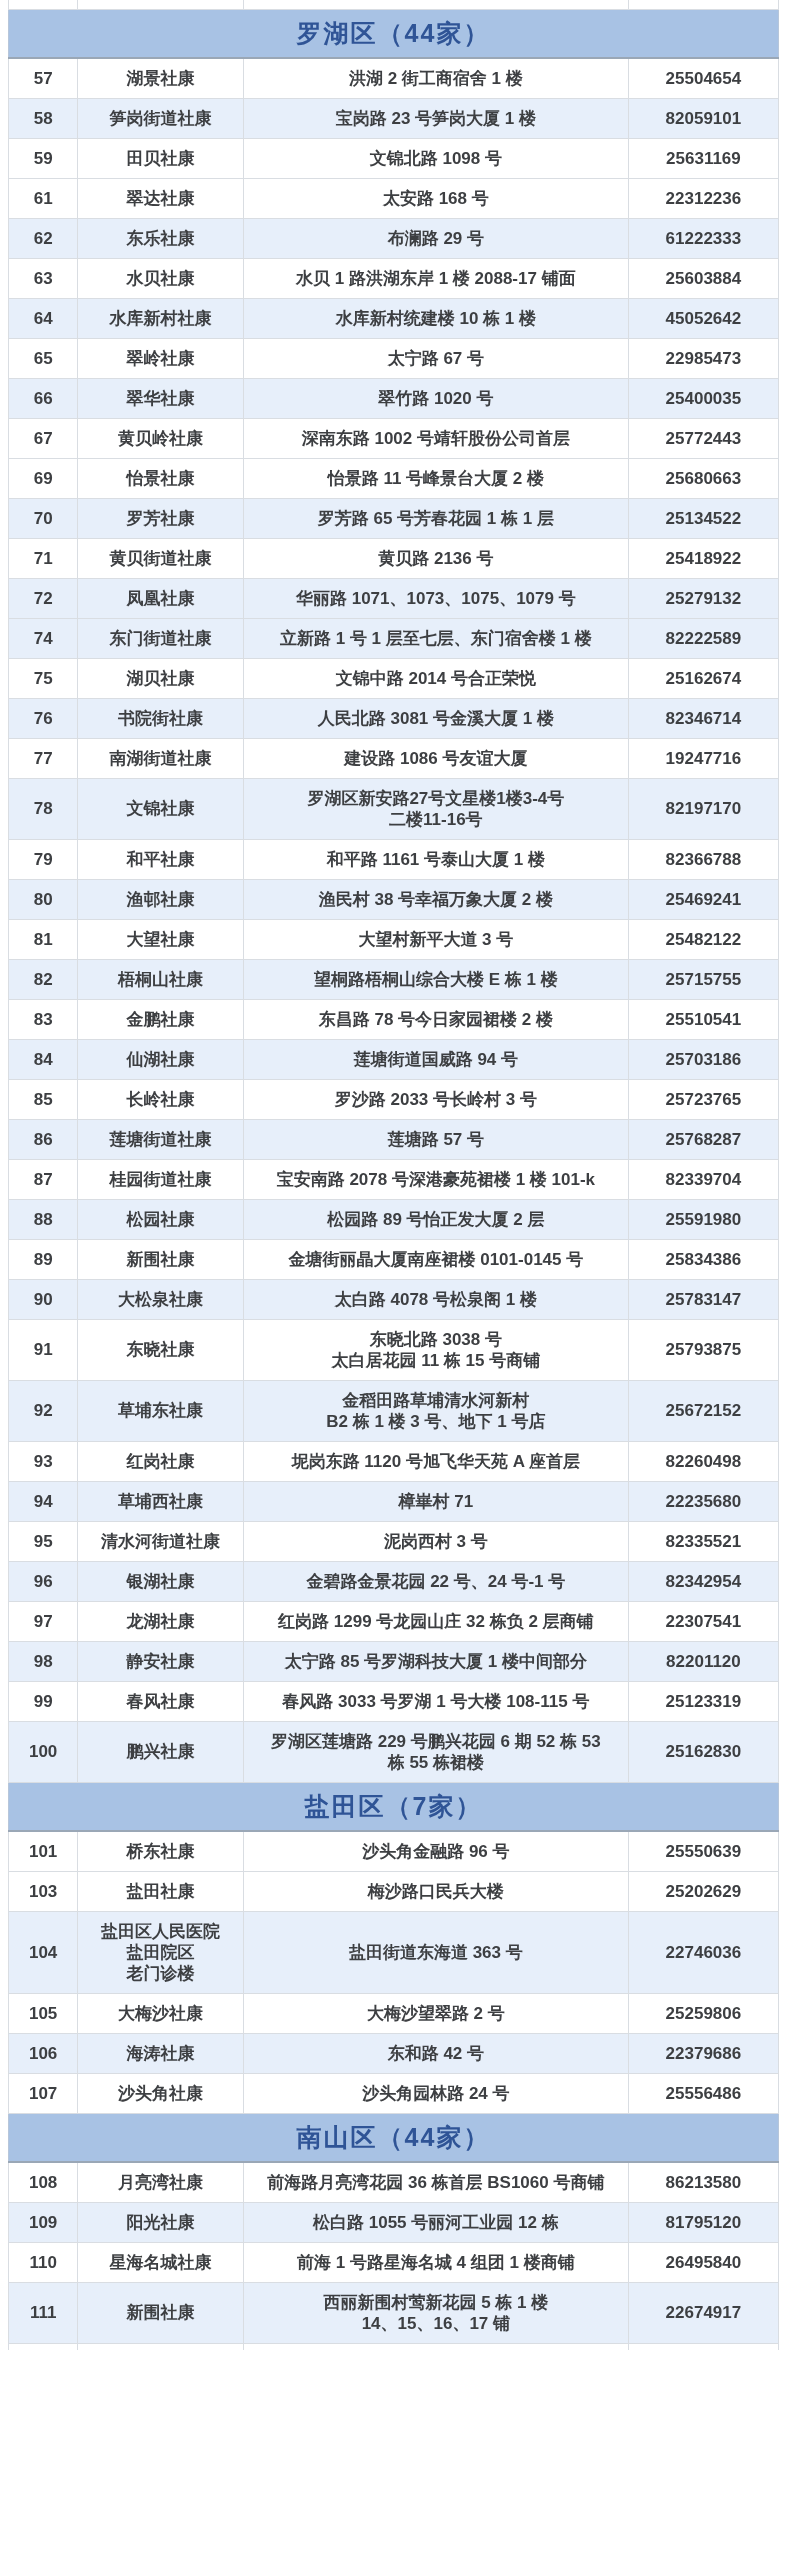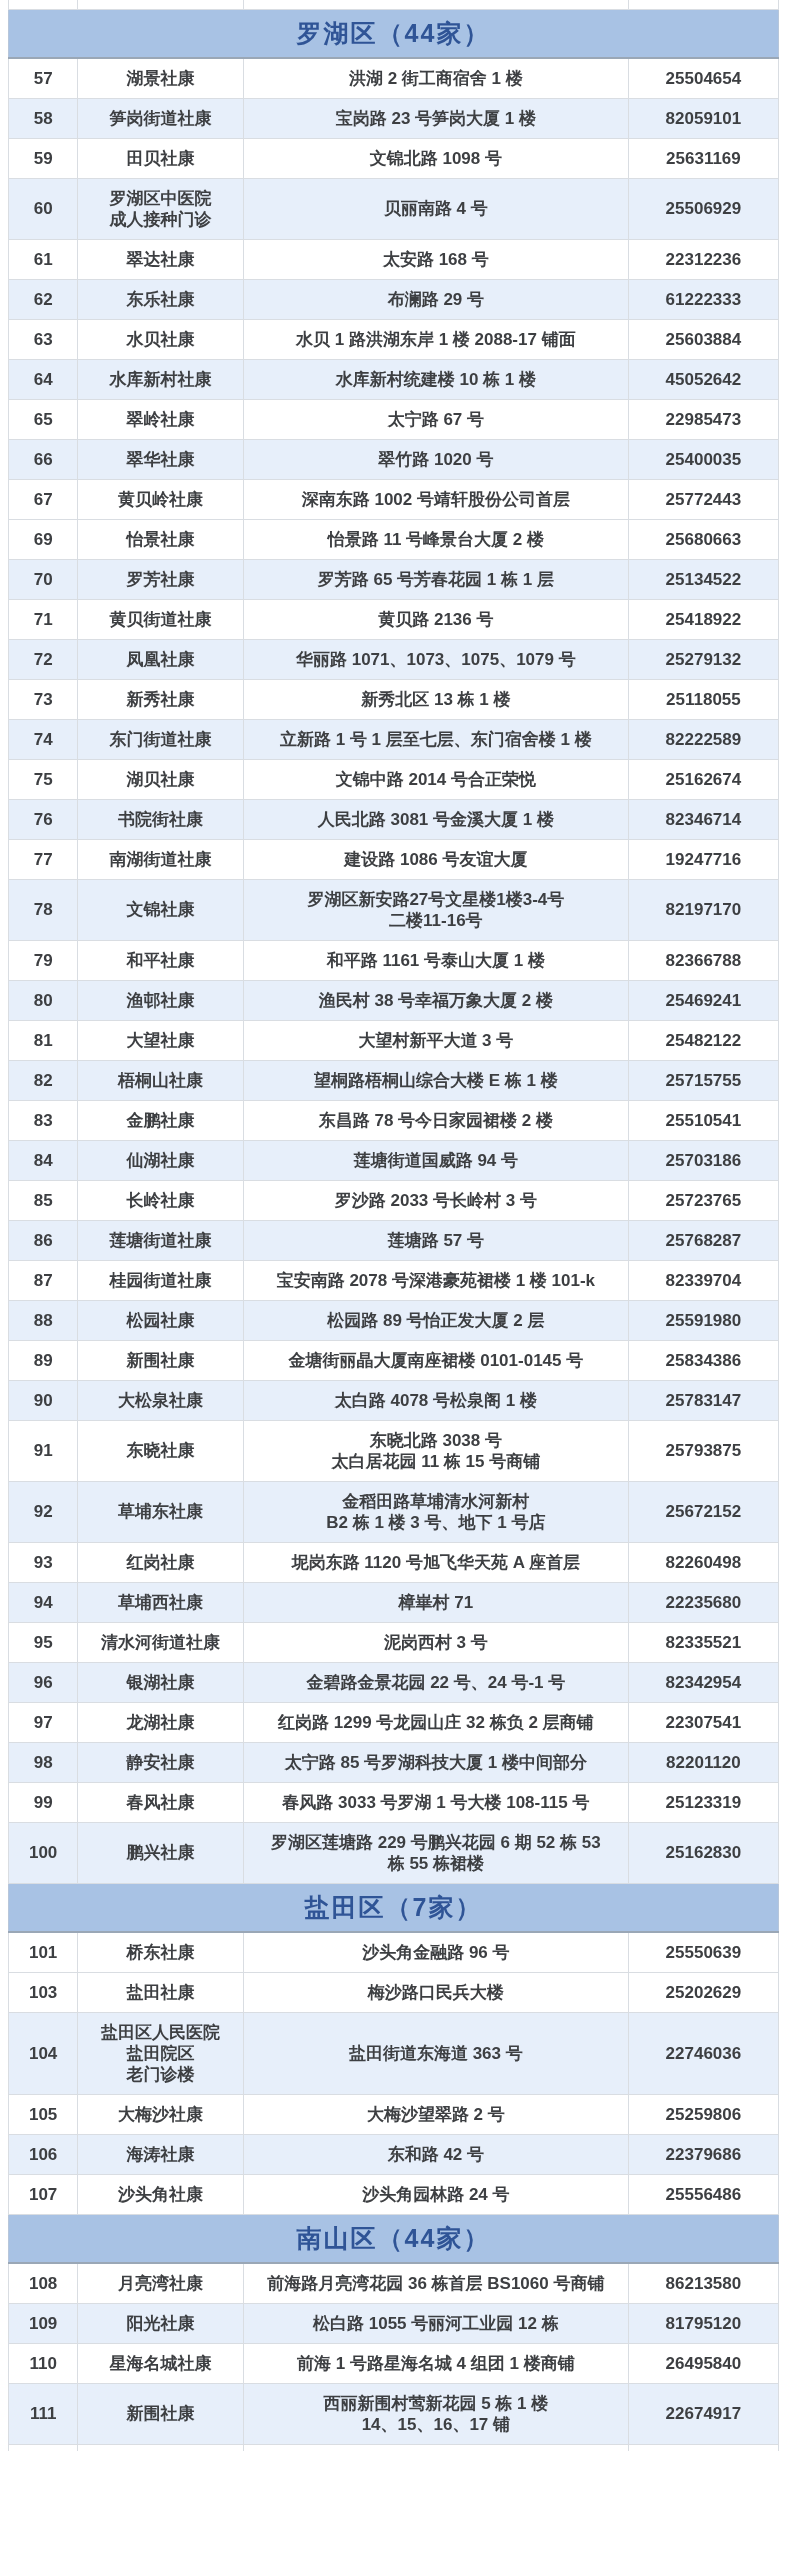--- a/index.html
+++ b/index.html
@@ -101,27 +101,20 @@
     <td class="c-name">笋岗街道社康</td>
     <td class="c-addr">宝岗路 23 号笋岗大厦 1 楼</td>
     <td class="c-phone">82059101</td>
   </tr>
         <tr>
     <td class="c-no">59</td>
     <td class="c-name">田贝社康</td>
     <td class="c-addr">文锦北路 1098 号</td>
     <td class="c-phone">25631169</td>
   </tr>
-        <tr class="alt">
-    <td class="c-no">60</td>
-    <td class="c-name">罗湖区中医院
-成人接种门诊</td>
-    <td class="c-addr">贝丽南路 4 号</td>
-    <td class="c-phone">25506929</td>
-  </tr>
         <tr>
     <td class="c-no">61</td>
     <td class="c-name">翠达社康</td>
     <td class="c-addr">太安路 168 号</td>
     <td class="c-phone">22312236</td>
   </tr>
         <tr class="alt">
     <td class="c-no">62</td>
     <td class="c-name">东乐社康</td>
     <td class="c-addr">布澜路 29 号</td>
@@ -173,26 +166,20 @@
     <td class="c-no">71</td>
     <td class="c-name">黄贝街道社康</td>
     <td class="c-addr">黄贝路 2136 号</td>
     <td class="c-phone">25418922</td>
   </tr>
         <tr class="alt">
     <td class="c-no">72</td>
     <td class="c-name">凤凰社康</td>
     <td class="c-addr">华丽路 1071、1073、1075、1079 号</td>
     <td class="c-phone">25279132</td>
-  </tr>
-        <tr>
-    <td class="c-no">73</td>
-    <td class="c-name">新秀社康</td>
-    <td class="c-addr">新秀北区 13 栋 1 楼</td>
-    <td class="c-phone">25118055</td>
   </tr>
         <tr class="alt">
     <td class="c-no">74</td>
     <td class="c-name">东门街道社康</td>
     <td class="c-addr">立新路 1 号 1 层至七层、东门宿舍楼 1 楼</td>
     <td class="c-phone">82222589</td>
   </tr>
         <tr>
     <td class="c-no">75</td>
     <td class="c-name">湖贝社康</td>

